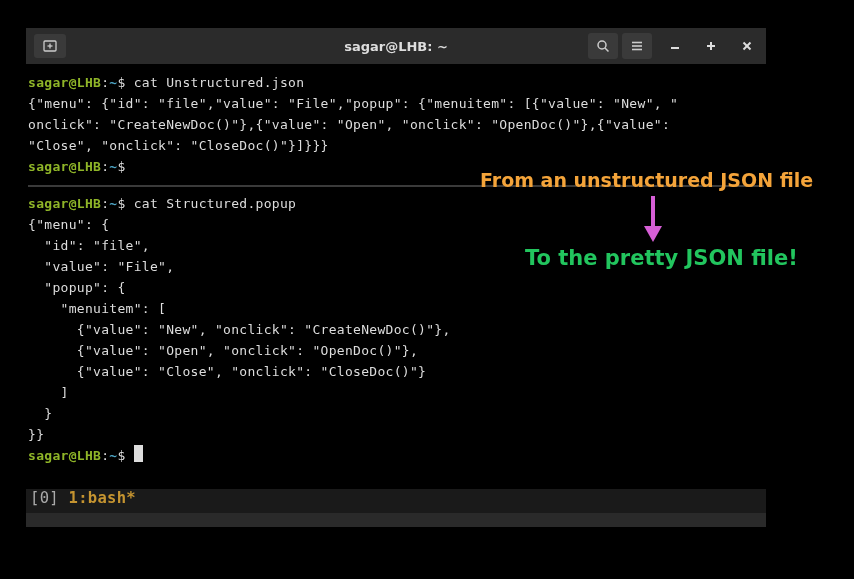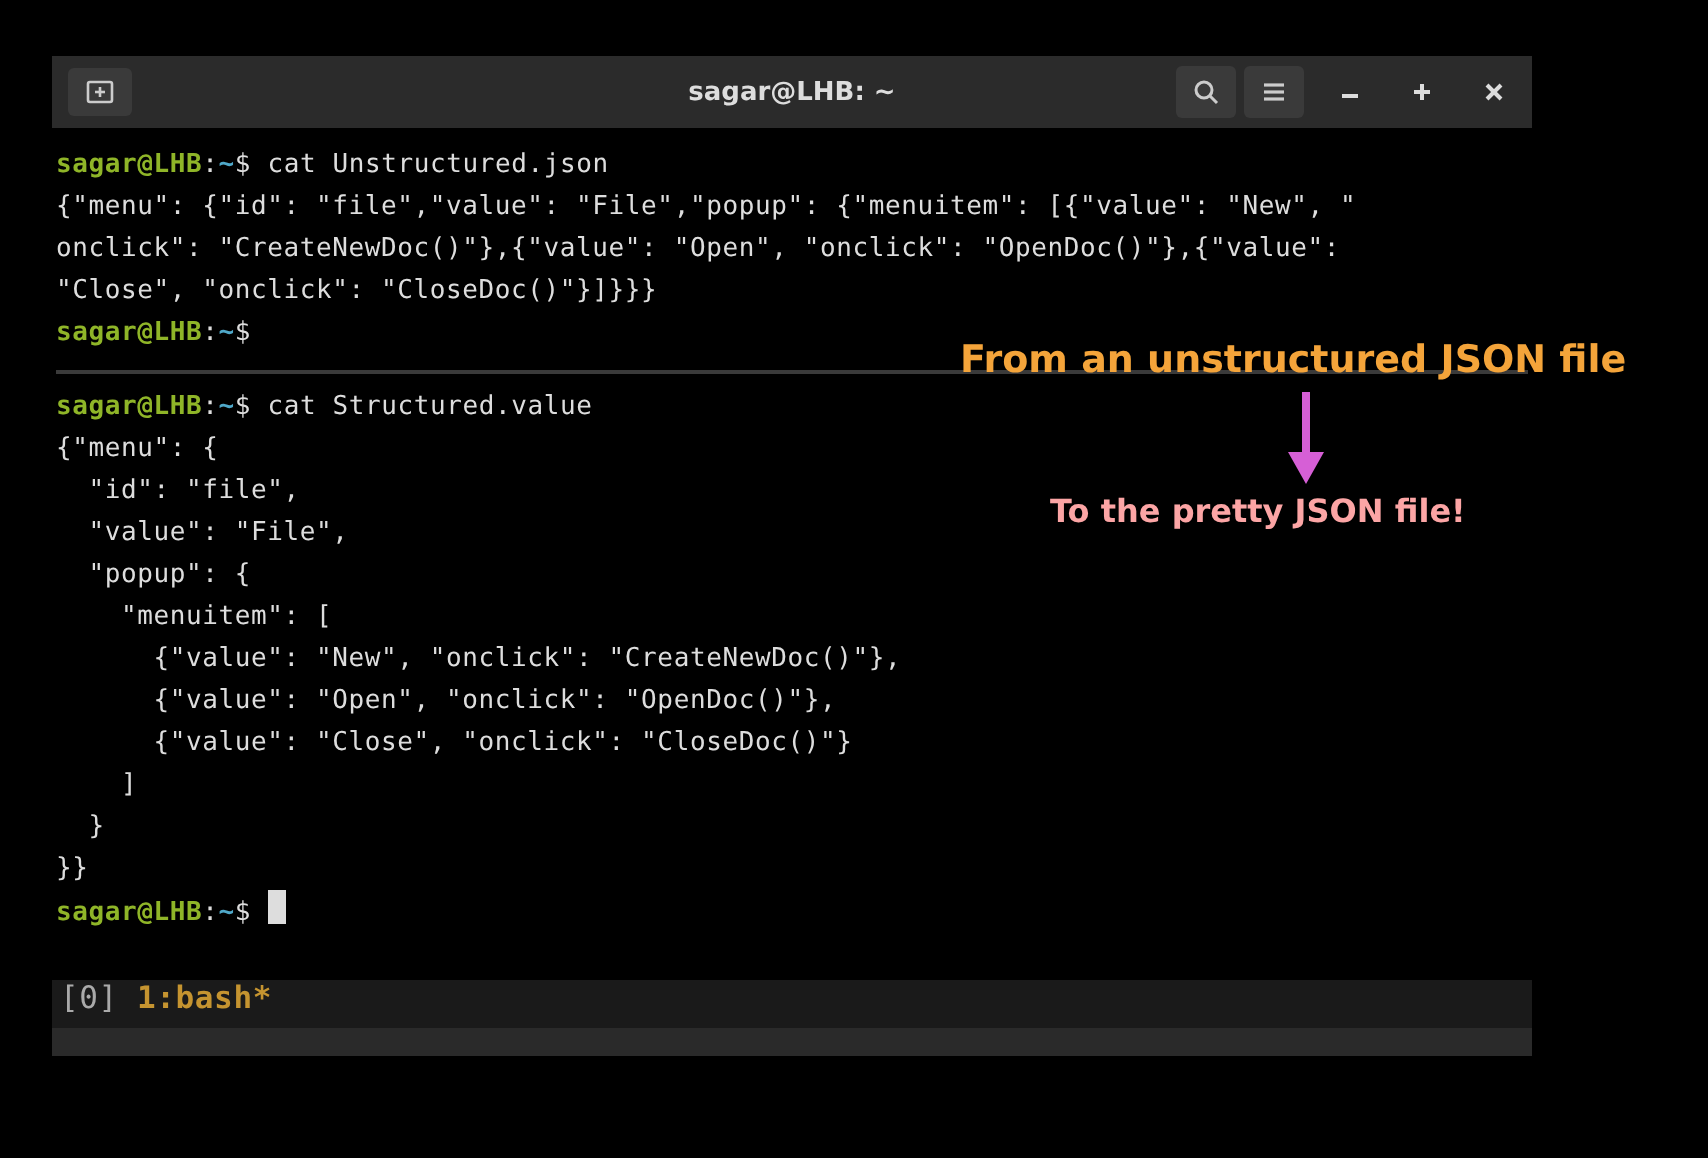--- a/index.html
+++ b/index.html
@@ -110,24 +110,24 @@
     color: #f4a43a;
     font-family: 'DejaVu Sans', Arial, sans-serif;
     font-weight: bold;
     font-size: 19px;
     white-space: nowrap;
   }
   .annotation2 {
     position: absolute;
     top: 246px;
     left: 525px;
-    color: #fca5a5;
+    color: #22c55e;
     font-family: 'DejaVu Sans', Arial, sans-serif;
     font-weight: bold;
-    font-size: 16px;
+    font-size: 21px;
     white-space: nowrap;
   }
   .arrow {
     position: absolute;
     top: 194px;
     left: 641px;
   }
   .statusbar {
     background: #1a1a1a;
     color: #888;
@@ -190,21 +190,21 @@
         </svg>
       </div>
     </div>
   </div>
 
   <div class="term-body"><span class="prompt-user">sagar@LHB</span><span class="prompt-colon">:</span><span class="prompt-tilde">~</span><span class="prompt-dollar">$</span><span class="cmd"> cat Unstructured.json</span>
 <span class="output">{"menu": {"id": "file","value": "File","popup": {"menuitem": [{"value": "New", "
 onclick": "CreateNewDoc()"},{"value": "Open", "onclick": "OpenDoc()"},{"value":
 "Close", "onclick": "CloseDoc()"}]}}}</span>
 <span class="prompt-user">sagar@LHB</span><span class="prompt-colon">:</span><span class="prompt-tilde">~</span><span class="prompt-dollar">$</span>
-<div class="divider"></div><span class="prompt-user">sagar@LHB</span><span class="prompt-colon">:</span><span class="prompt-tilde">~</span><span class="prompt-dollar">$</span><span class="cmd"> cat Structured.value</span>
+<div class="divider"></div><span class="prompt-user">sagar@LHB</span><span class="prompt-colon">:</span><span class="prompt-tilde">~</span><span class="prompt-dollar">$</span><span class="cmd"> cat Structured.popup</span>
 <span class="output">{"menu": {
   "id": "file",
   "value": "File",
   "popup": {
     "menuitem": [
       {"value": "New", "onclick": "CreateNewDoc()"},
       {"value": "Open", "onclick": "OpenDoc()"},
       {"value": "Close", "onclick": "CloseDoc()"}
     ]
   }

